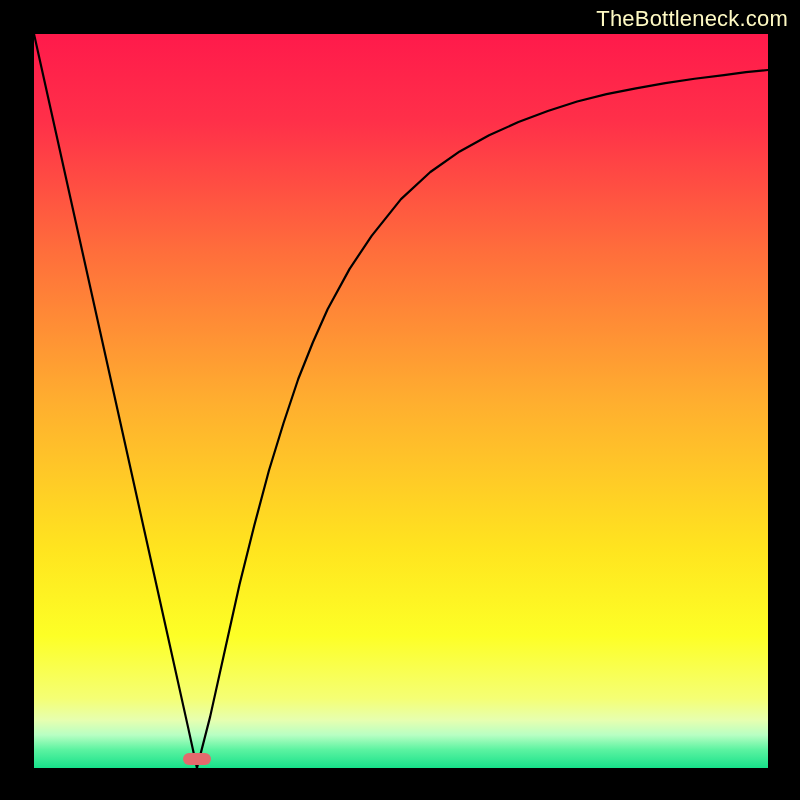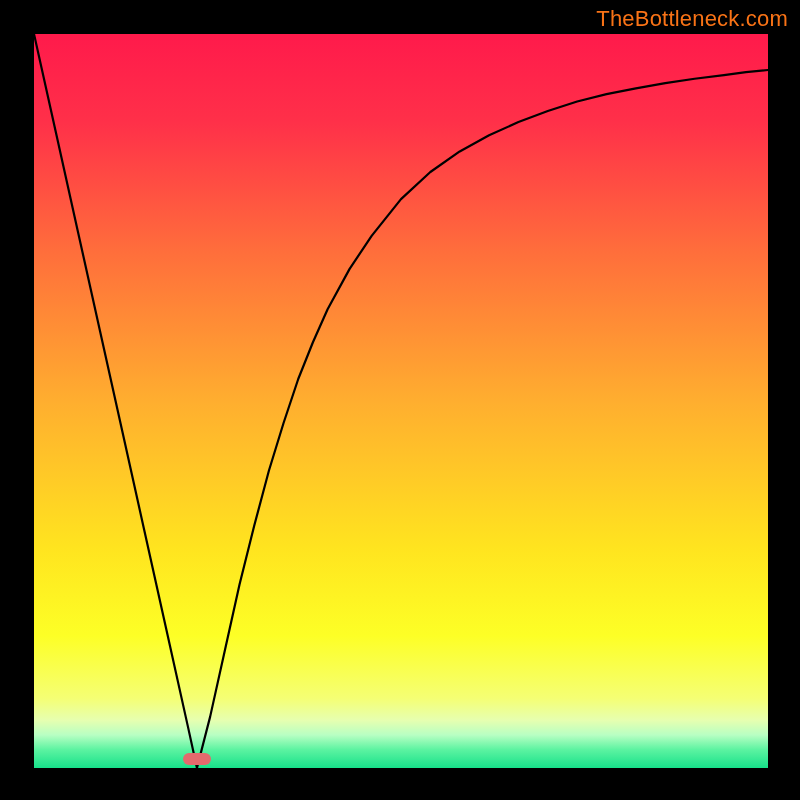--- a/index.html
+++ b/index.html
@@ -35,21 +35,21 @@
   }
   .marker {
     position: absolute;
     background: #e46a6d;
     border-radius: 8px;
   }
   .attribution {
     position: absolute;
     top: 6px;
     right: 12px;
-    color: #f97316;
+    color: #fef9c3;
     font-size: 22px;
     letter-spacing: 0.2px;
     font-weight: 500;
   }
 </style>
 </head>
 <body>
 
 <div class="frame">
 

